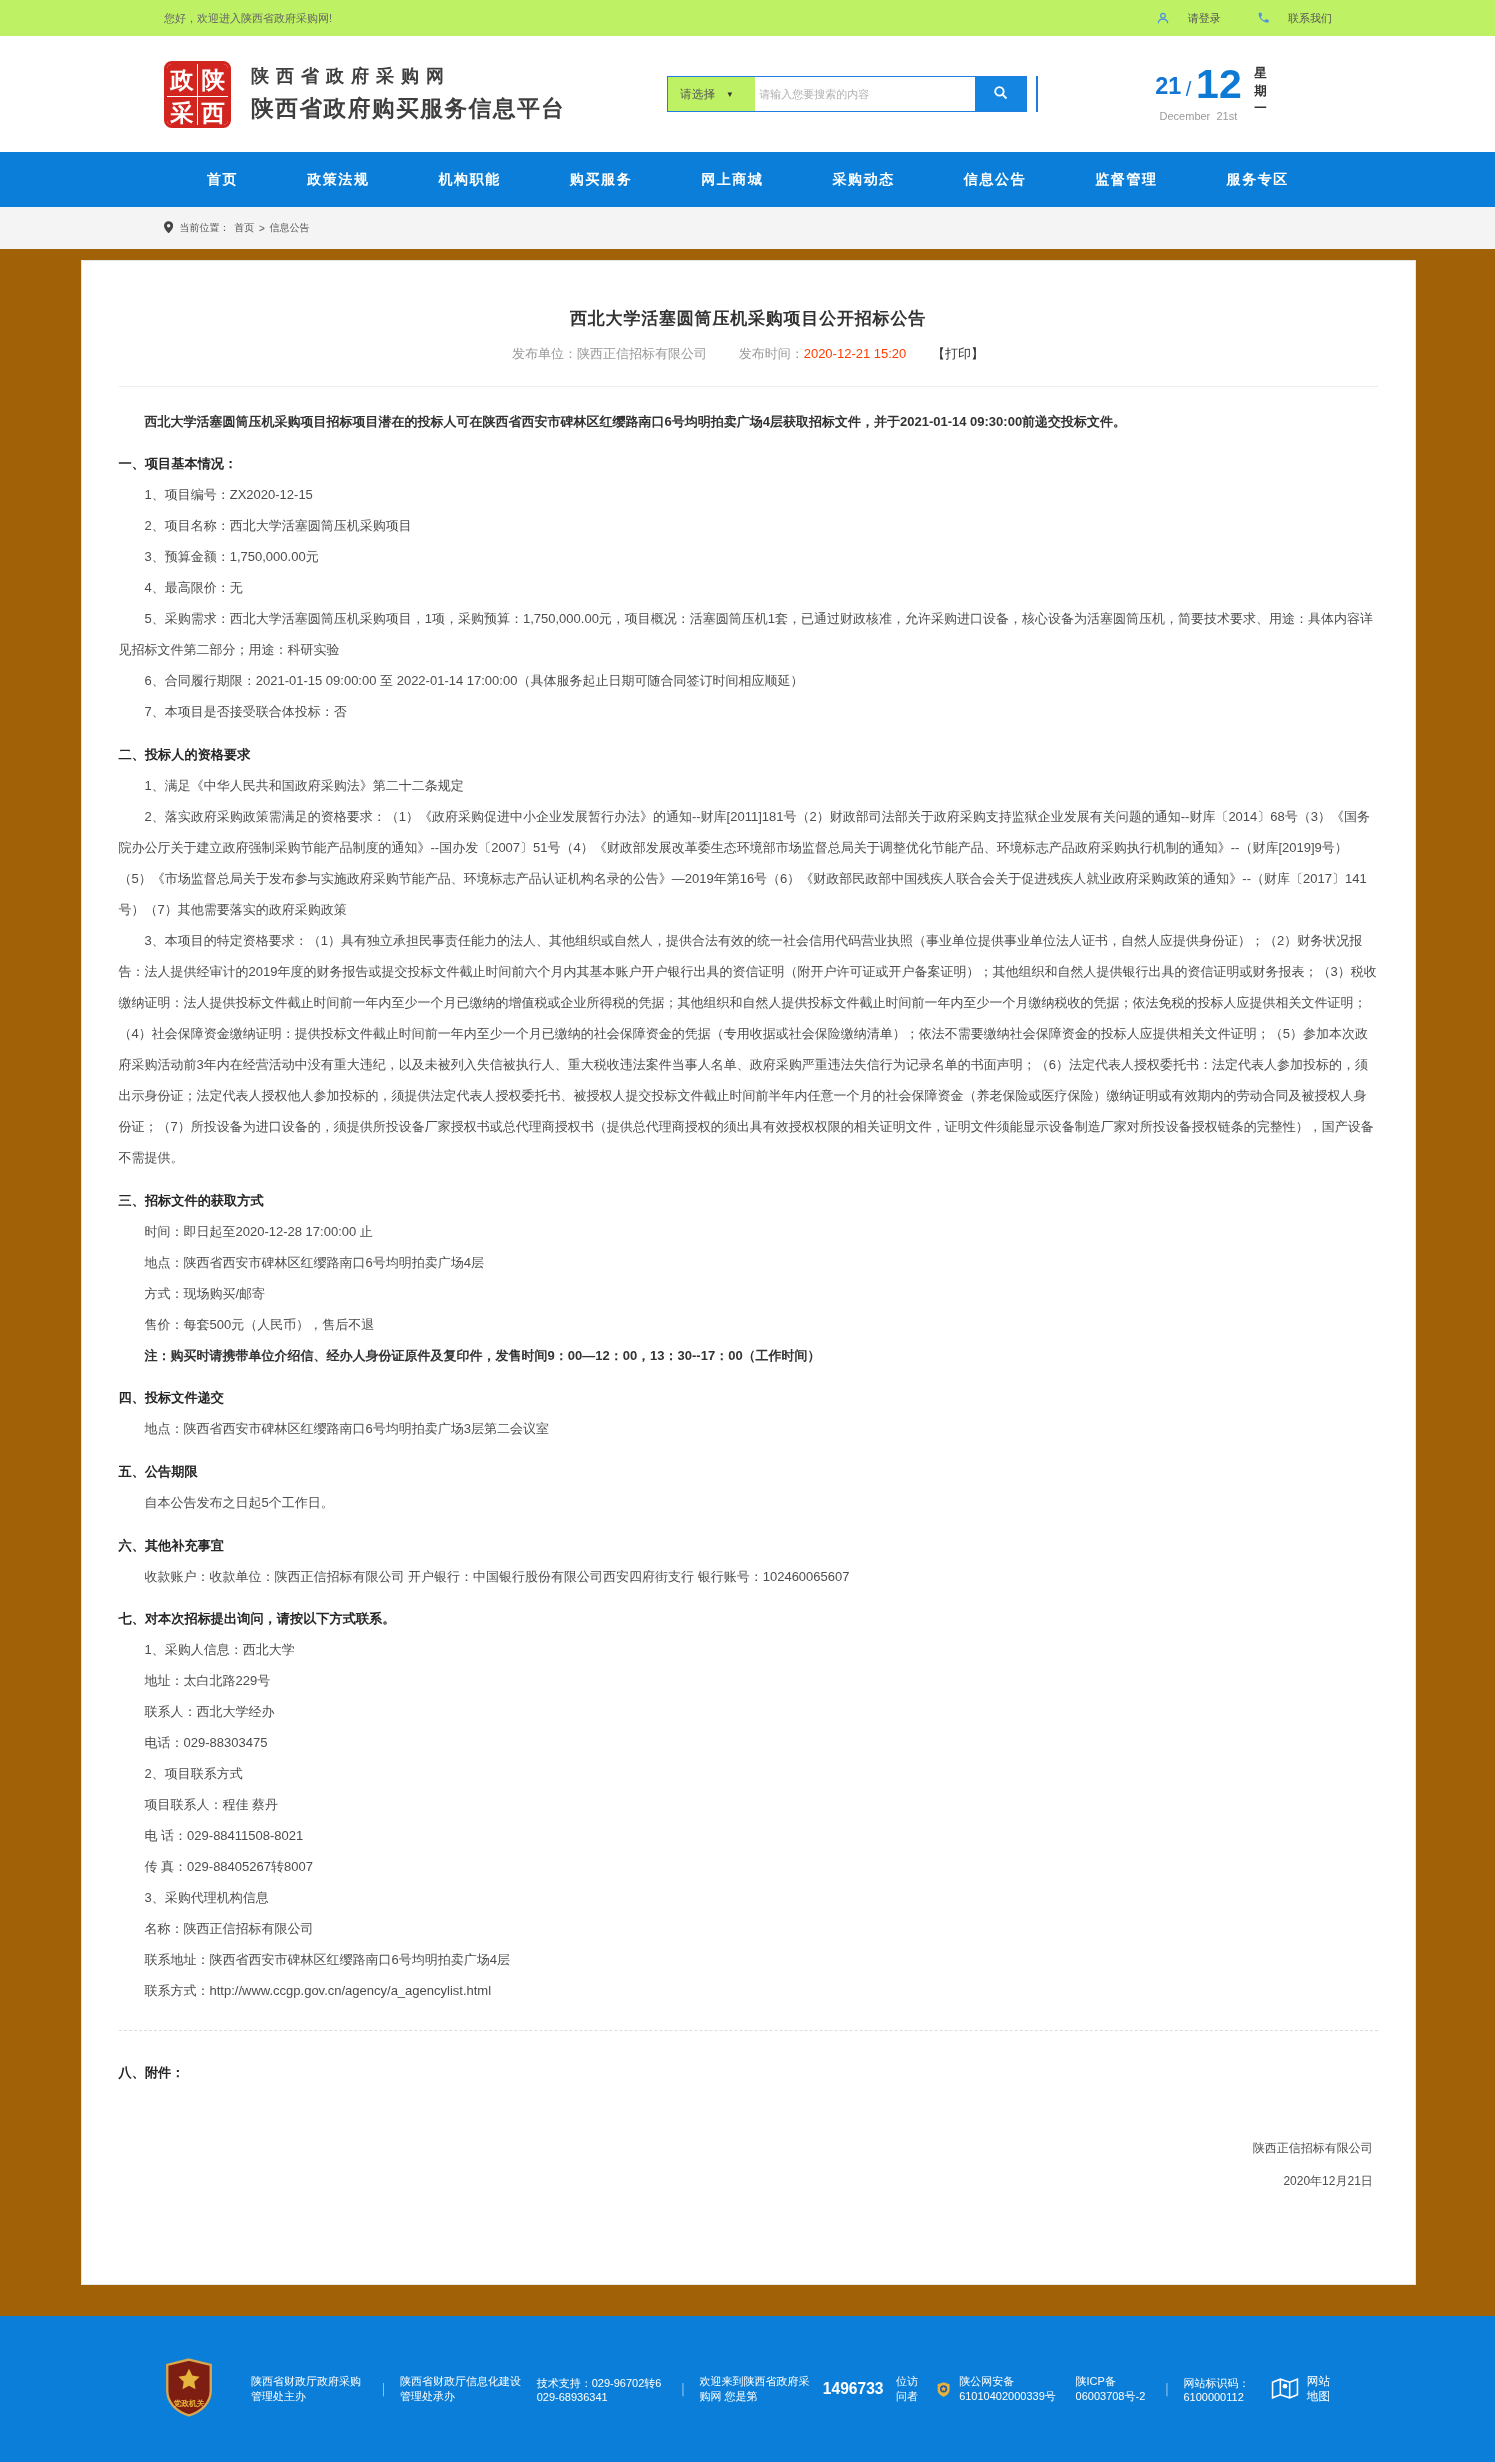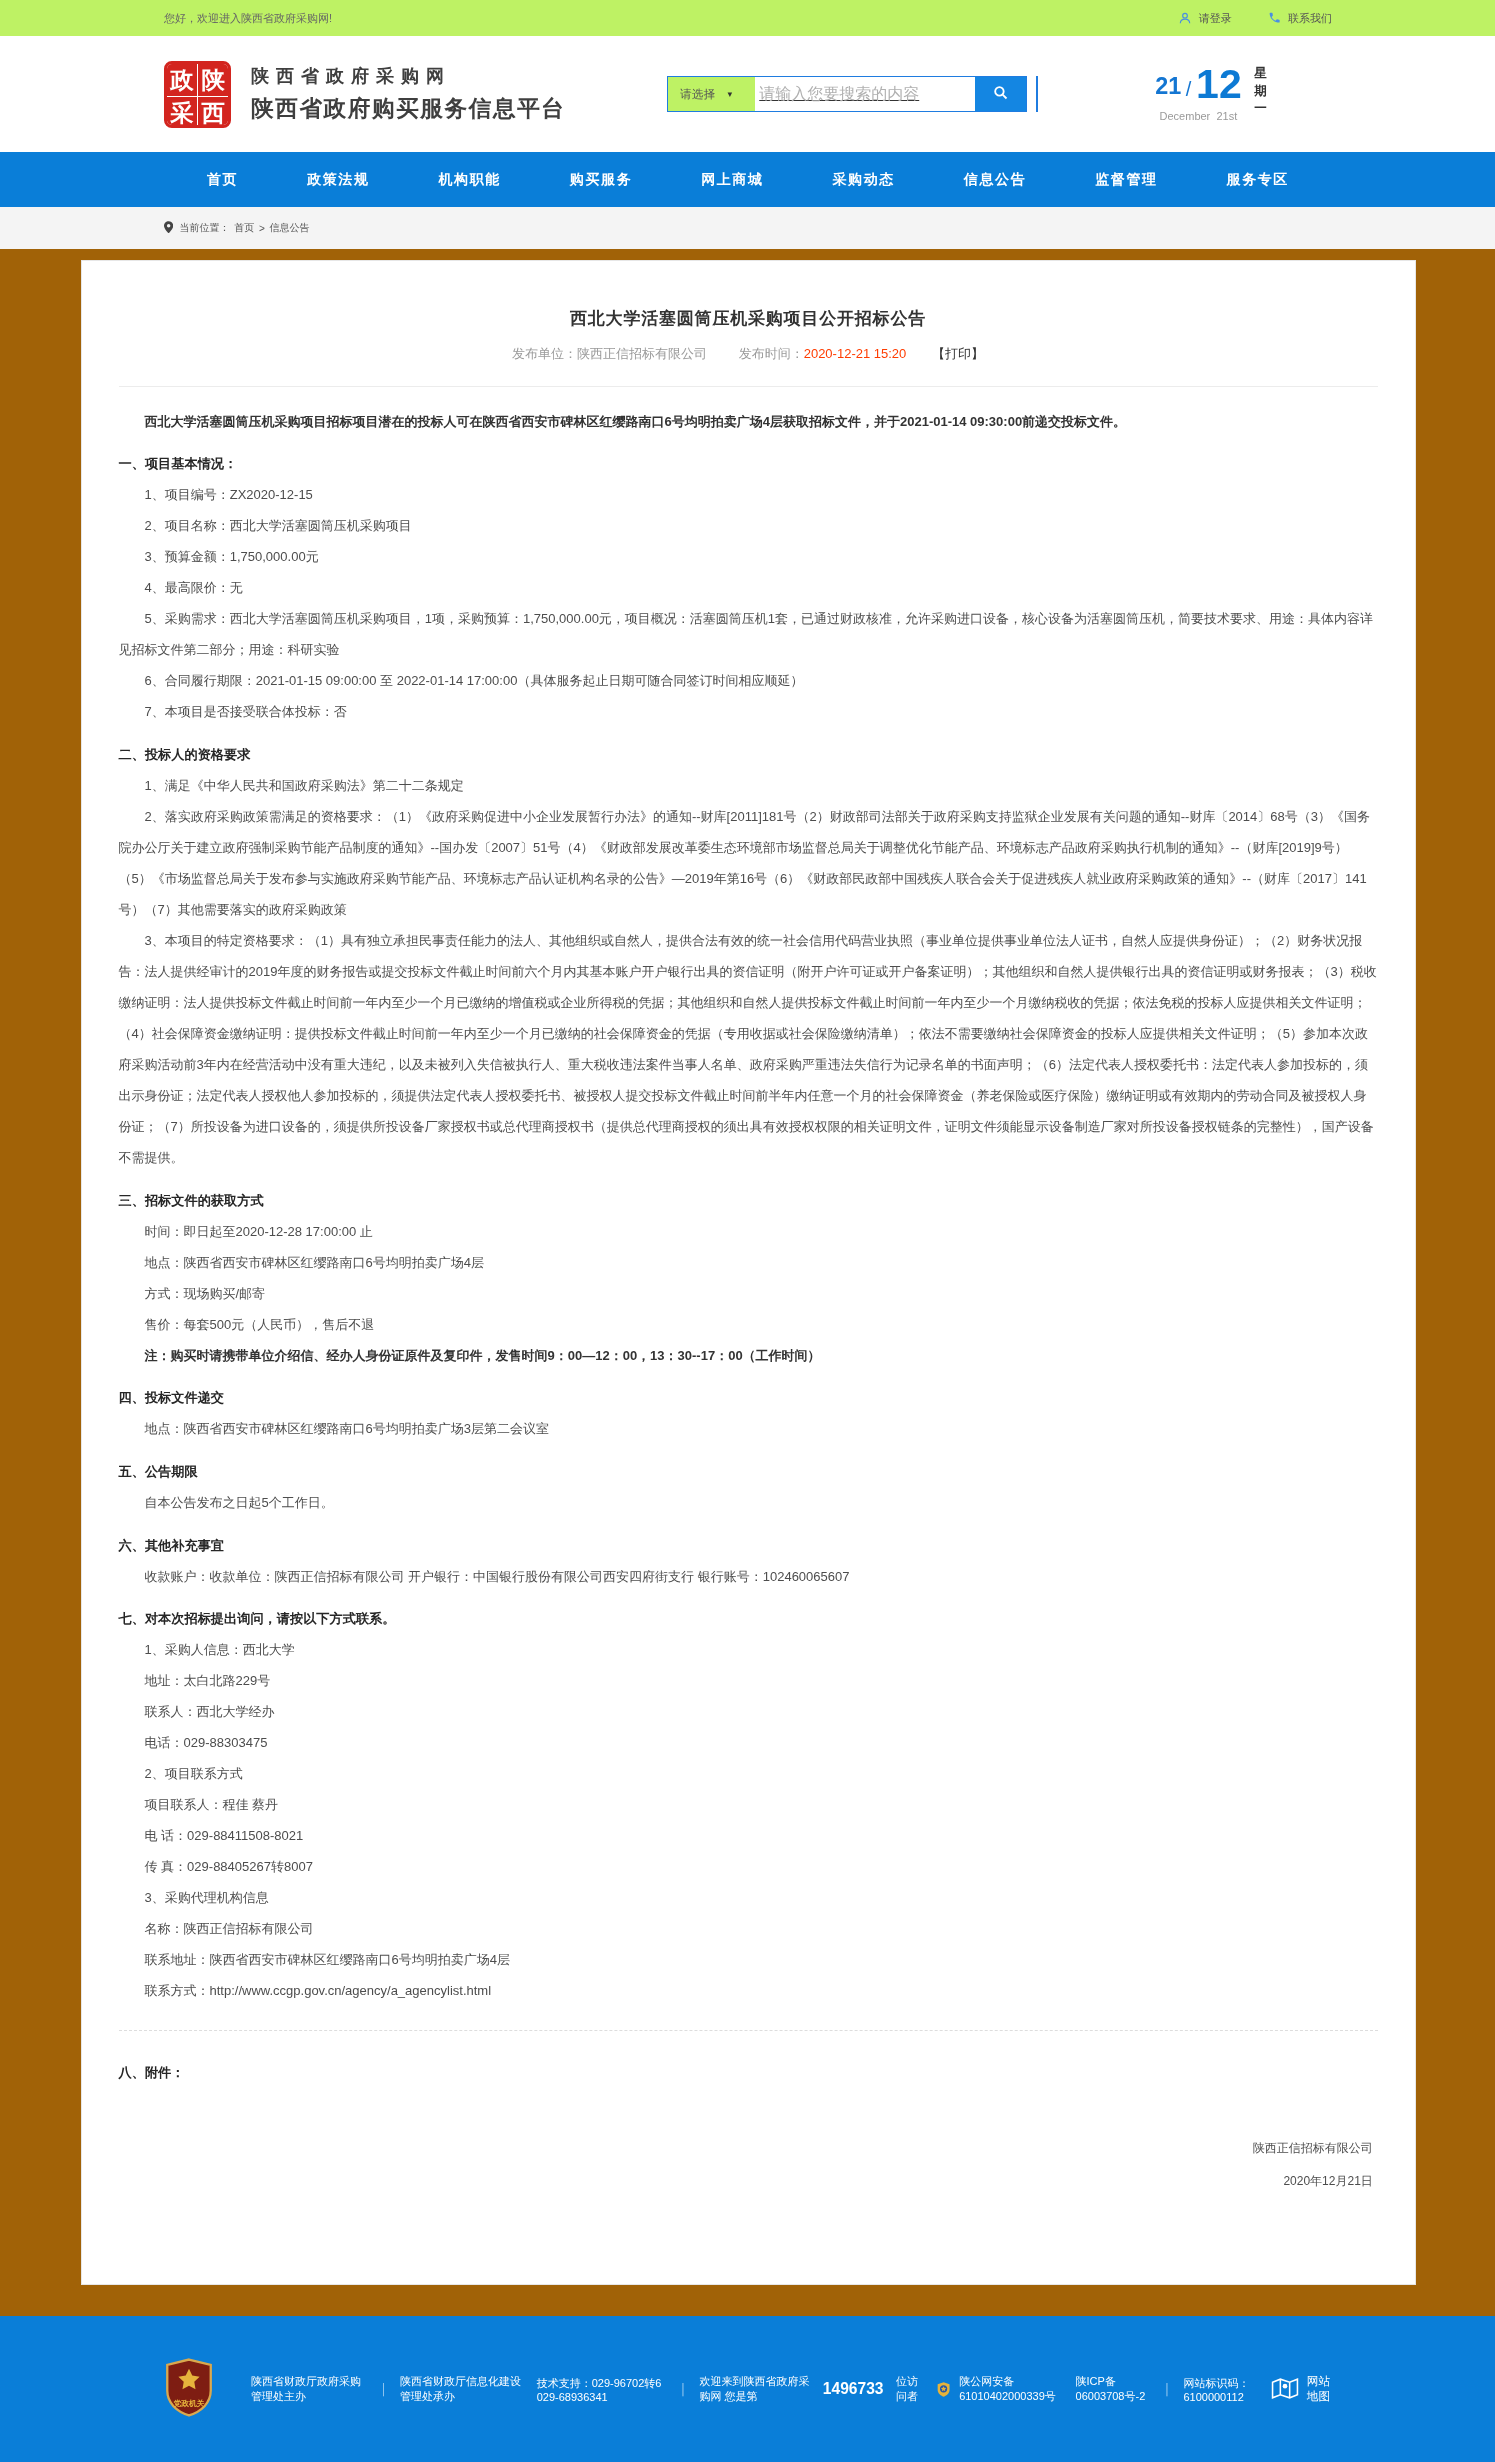--- a/index.html
+++ b/index.html
@@ -6,41 +6,41 @@
   body {
     width:1496px; height:2462px; overflow:hidden; background:#fff;
     font-family:"Liberation Sans","DejaVu Sans",sans-serif; color:#4a4a4a;
   }
   .container { width:1168px; margin:0 auto; }
 
   
   .topbar { height:36px; background:#bef264; }
   .topbar .container { height:100%; display:flex; align-items:center; font-size:11px; color:#666; }
   .topbar-right { margin-left:auto; display:flex; align-items:center; gap:36px; }
-  .top-link { display:flex; align-items:center; gap:7px; color:#555; cursor:pointer; }
+  .top-link { display:flex; align-items:center; gap:18px; color:#555; cursor:pointer; }
   .top-link svg { display:block; }
 
   
   .header { height:116px; background:#fff; }
   .header .container { height:100%; display:flex; align-items:center; }
   .logo { width:67px; height:67px; background:#fff; border:3.9px solid #d3251f; border-radius:7.8px;
           display:grid; grid-template-columns:1fr 1fr; grid-template-rows:1fr 1fr; gap:1.6px; overflow:hidden; }
   .logo span { background:#d3251f; color:#fff; display:flex; align-items:center; justify-content:center;
                font-weight:bold; font-size:23.4px; font-family:"DejaVu Sans",sans-serif; }
   .site-titles { margin-left:20px; }
   .site-name { font-size:18px; font-weight:bold; color:#3f3f3f; letter-spacing:7px; }
   .site-sub  { font-size:22.6px; font-weight:bold; color:#3f3f3f; letter-spacing:1.6px; margin-top:4.7px; }
 
   .search-wrap { display:flex; align-items:center; margin-left:101px; }
   .search-box { width:360px; height:36px; border:1.6px solid #1f7ce0; display:flex; align-items:stretch; background:#bef264; }
   .search-select { width:87px; display:flex; align-items:center; padding-left:12.5px; gap:11px;
                    font-size:11.7px; color:#555; cursor:pointer; }
   .search-select .caret { font-size:7.8px; color:#333; }
-  .search-input { flex:1; border:none; outline:none; font-size:16px; color:#333; padding-left:4.7px;
-                  font-family:"Liberation Sans","DejaVu Sans",sans-serif;text-decoration:underline; }
+  .search-input { flex:1; border:none; outline:none; font-size:11px; color:#333; padding-left:4.7px;
+                  font-family:"Liberation Sans","DejaVu Sans",sans-serif; }
   .search-input::placeholder { color:#b0b0b0; }
   .search-btn { width:51px; background:#1486e2; border:none; display:flex; align-items:center; justify-content:center; cursor:pointer; }
   .search-vline { width:2.3px; height:36px; background:#1f7ce0; margin-left:9.3px; }
 
   .date-widget { margin-left:117px; display:flex; align-items:flex-start; }
   .date-nums { text-align:center; }
   .date-line1 { display:flex; align-items:flex-end; gap:4.7px; }
   .date-day  { font-size:23.4px; font-weight:bold; color:#1476d2; line-height:1; padding-bottom:4.7px;}
   .date-sep  { font-size:20px; color:#1476d2; line-height:1; padding-bottom:4.7px;}
   .date-month{ font-size:41px; font-weight:bold; color:#0d7ad4; line-height:0.9; }

